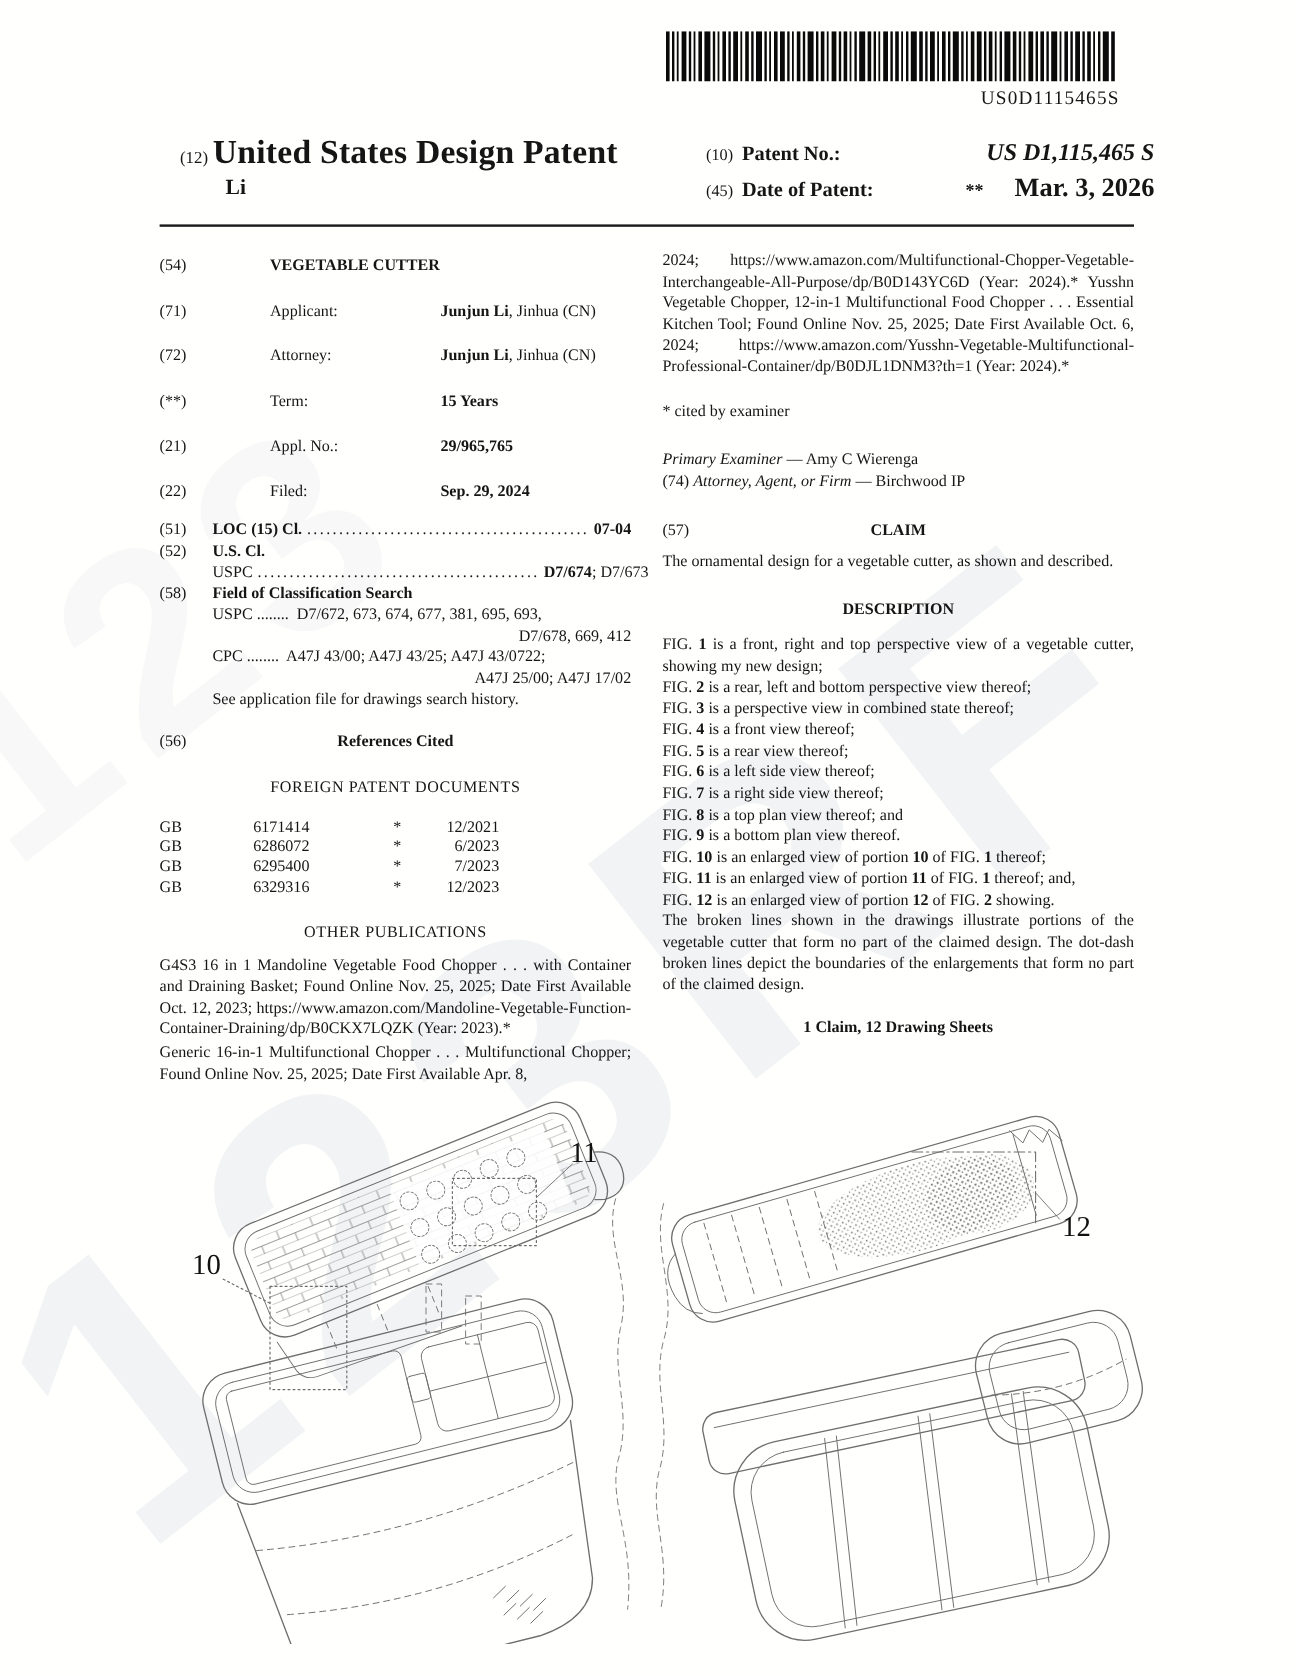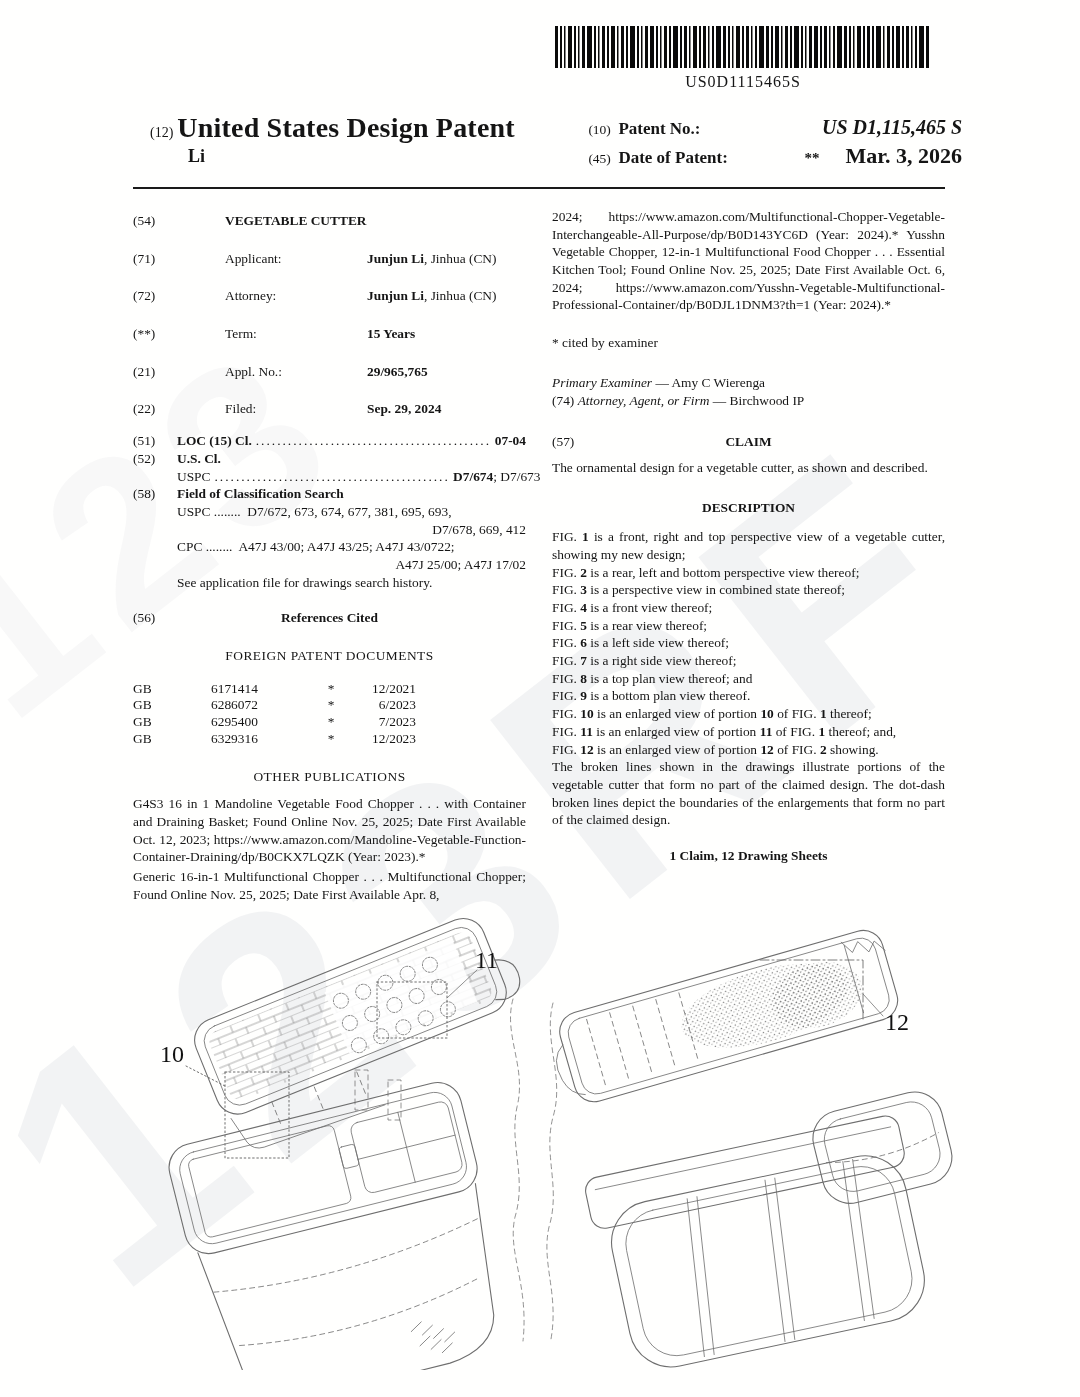--- a/index.html
+++ b/index.html
@@ -7,21 +7,21 @@
         font-family:"Liberation Serif", serif;color:#151515;overflow:hidden;}
   .wm{position:absolute;font-family:"Liberation Sans",sans-serif;font-weight:bold;
       white-space:nowrap;pointer-events:none;z-index:0;}
   .wm1{left:-70px;top:1060px;font-size:330px;letter-spacing:26px;color:rgba(130,140,160,0.10);
        transform:rotate(-38deg);transform-origin:0 0;}
   .wm2{left:-120px;top:560px;font-size:230px;letter-spacing:18px;color:rgba(130,140,160,0.06);
        transform:rotate(-38deg);transform-origin:0 0;}
   .content{position:relative;z-index:1;}
   
   .barcode-wrap{position:absolute;left:553px;top:26px;width:380px;text-align:center;}
-  .barcode-text{font-size:16px;letter-spacing:1px;margin-top:1px;}
+  .barcode-text{font-size:16px;letter-spacing:1px;margin-top:1px;text-align:right;}
   
   .header{position:absolute;left:150px;top:112px;width:812px;display:flex;justify-content:space-between;}
   .h-left{width:440px;}
   .h-kind{font-size:14px;}
   .h-title{font-size:28px;font-weight:bold;letter-spacing:0.2px;}
   .h-inventor{font-size:18px;font-weight:bold;margin-left:38px;margin-top:2px;}
   .h-right{width:375px;padding-top:4px;}
   .h-row{display:flex;align-items:baseline;margin-bottom:4px;}
   .h-num{font-size:13.5px;flex:none;width:30px;}
   .h-lab{font-size:17px;font-weight:bold;flex:none;}

